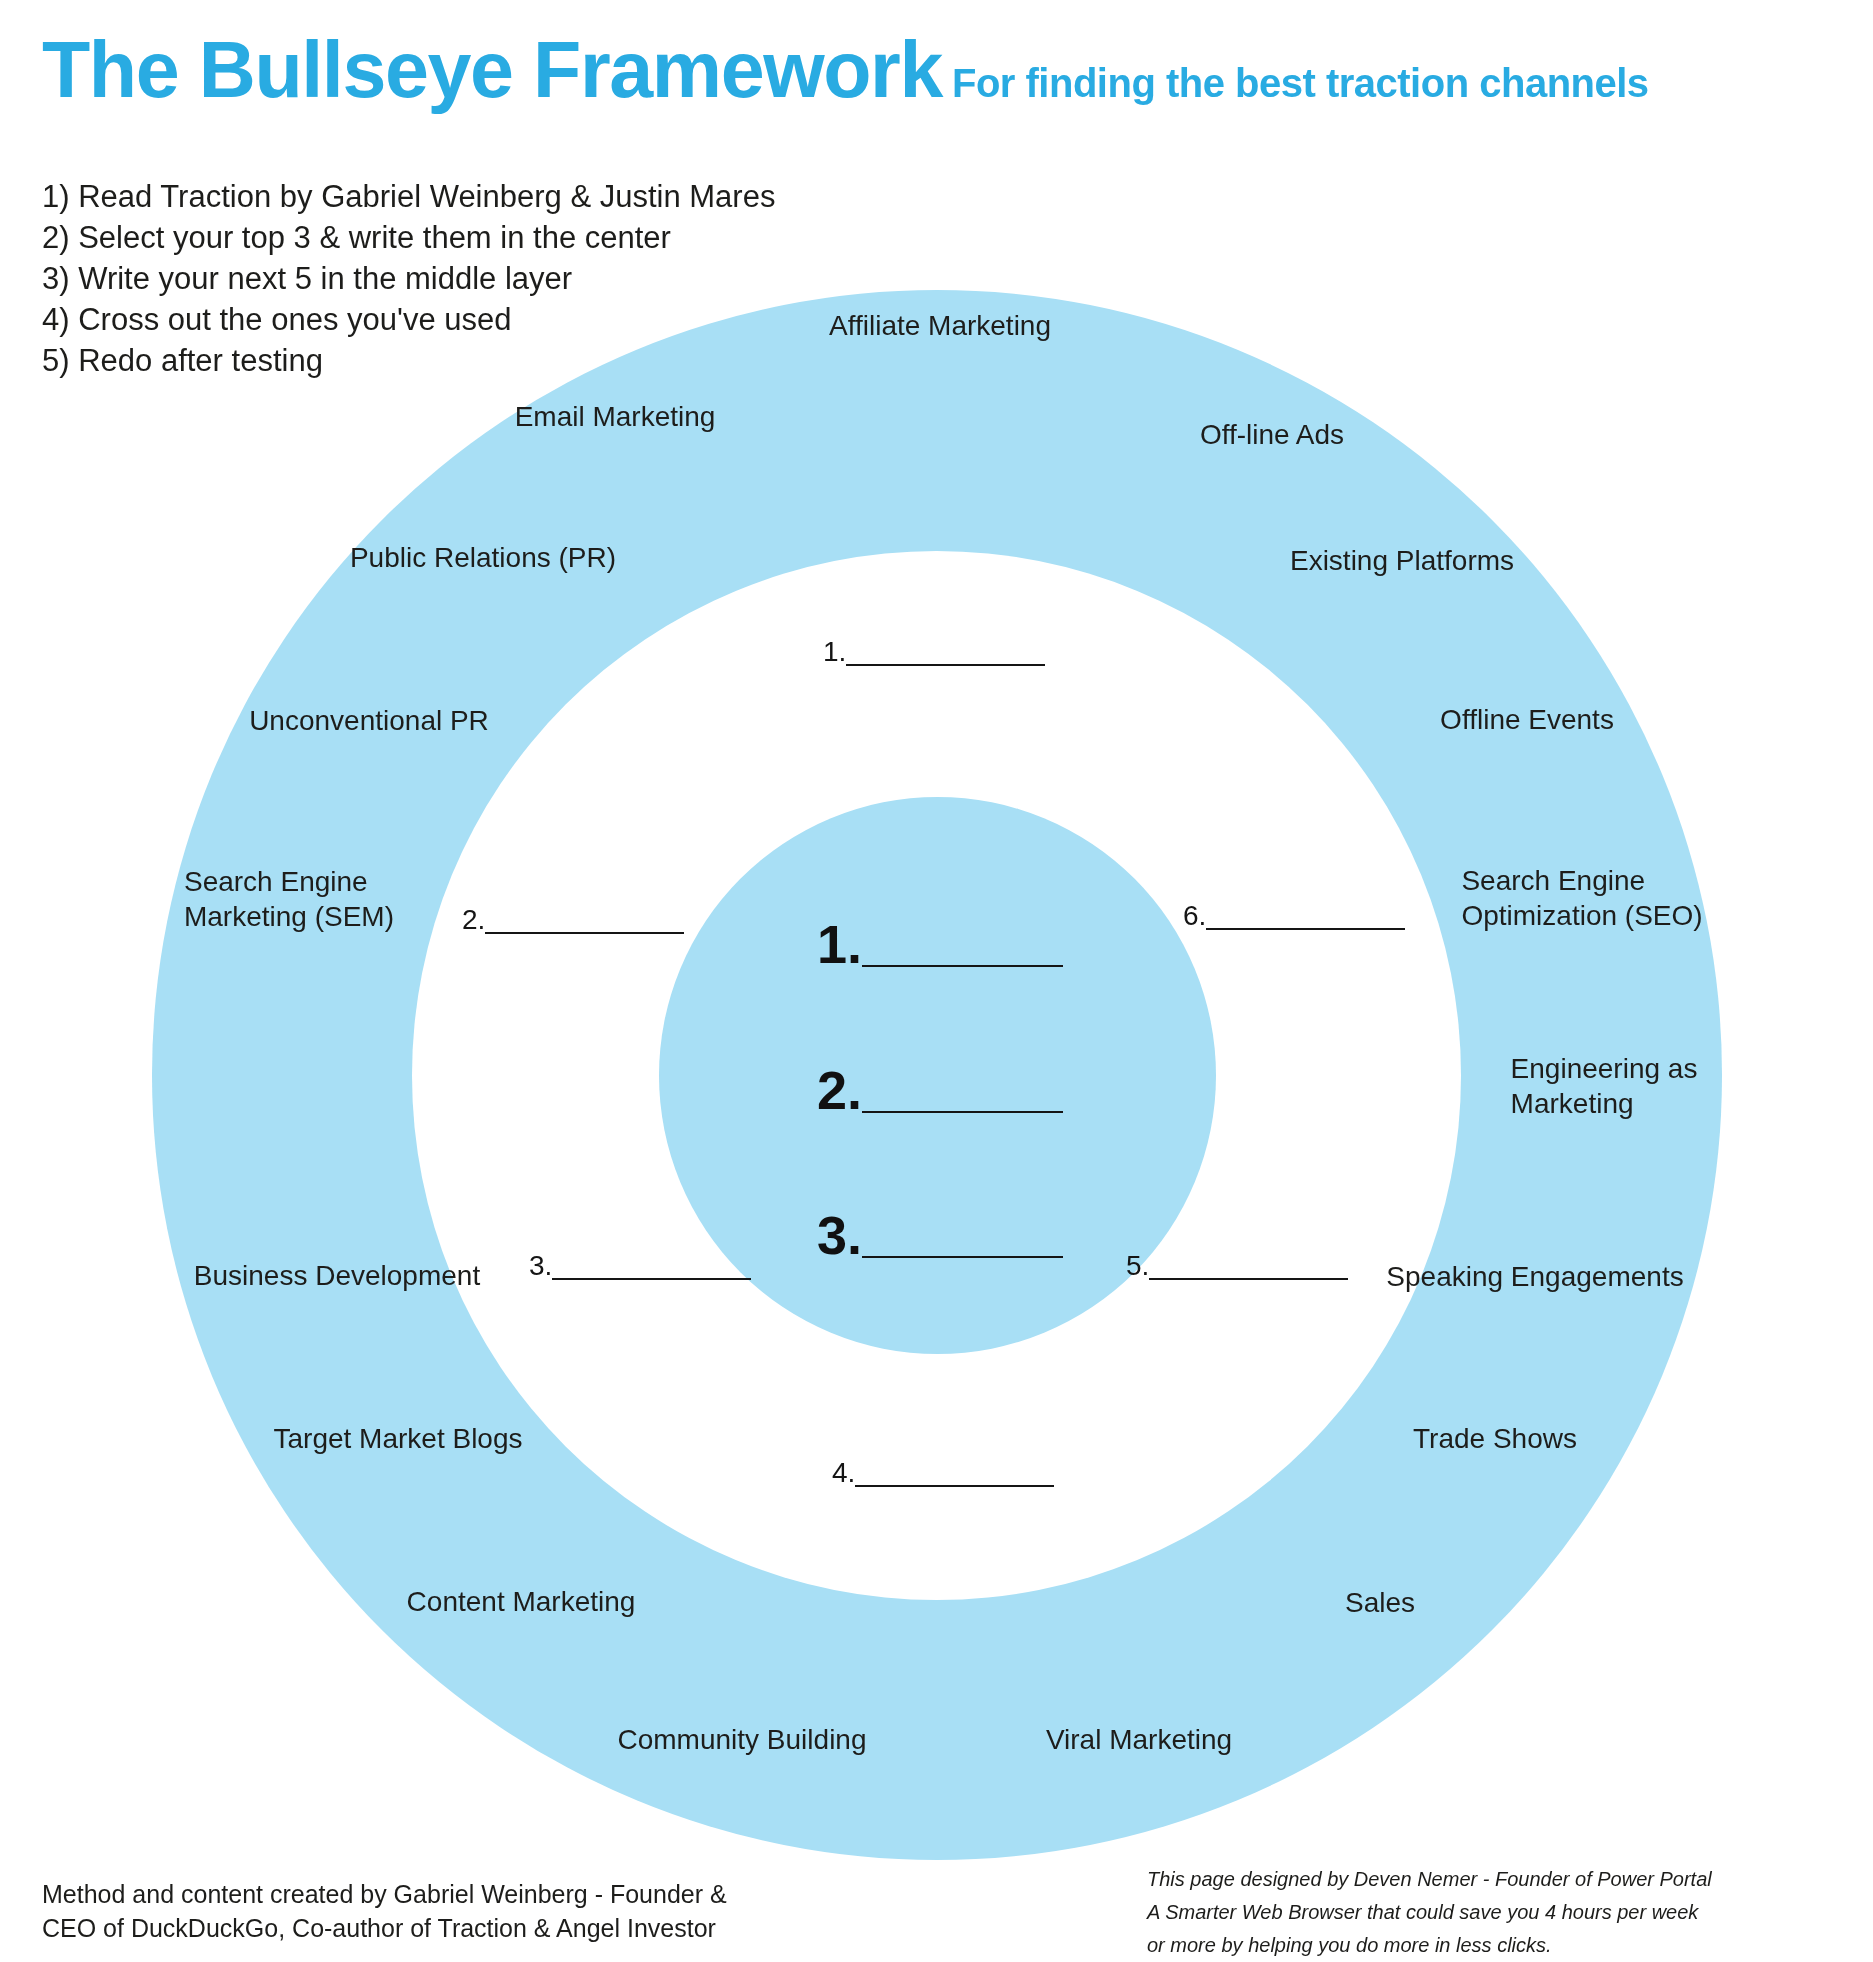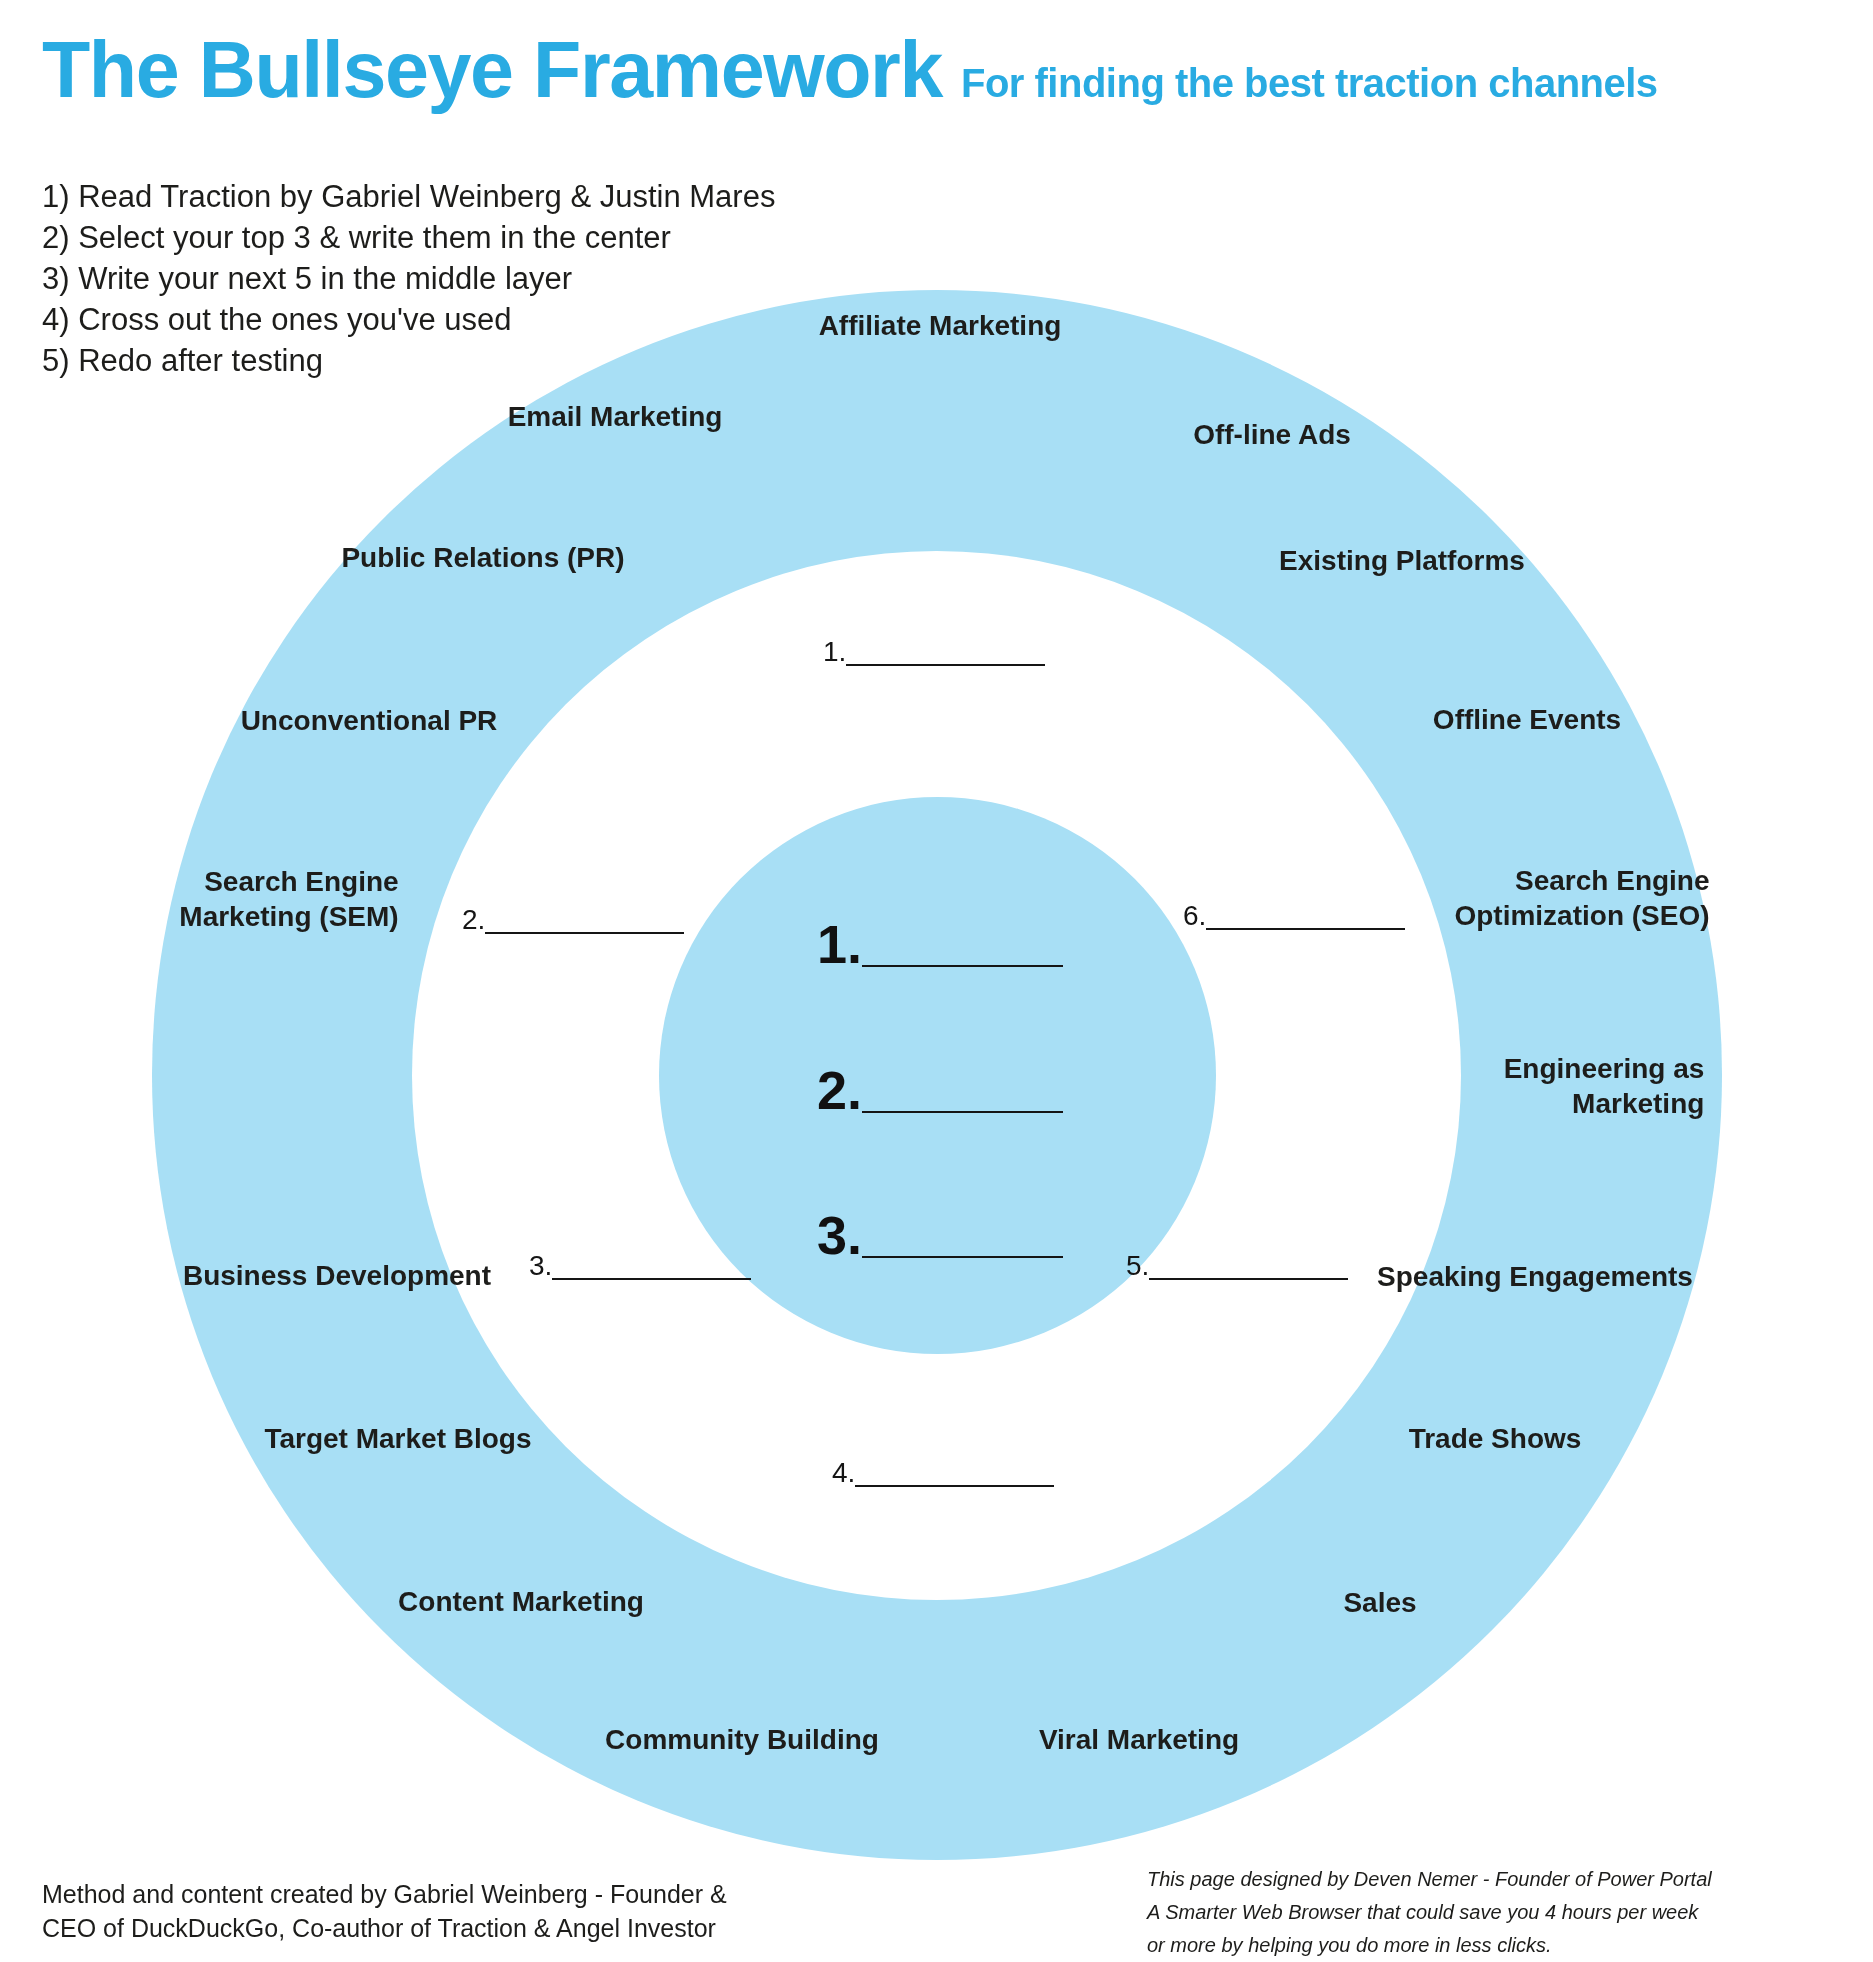--- a/index.html
+++ b/index.html
@@ -32,21 +32,21 @@
   .title {
     font-size: 79px;
     font-weight: bold;
     letter-spacing: -1.4px;
     color: var(--accent, #29abe2);
   }
   .subtitle {
     font-size: 40px;
     font-weight: bold;
     letter-spacing: -0.5px;
-    margin-left: 19px;
+    margin-left: 10px;
     color: var(--accent, #29abe2);
   }
   
   .instructions {
     position: absolute;
     left: 42px;
     top: 176px;
     font-size: 31px;
     line-height: 41px;
     color: #1d1d1b;
@@ -76,24 +76,23 @@
     width: 557px;
     height: 557px;
     background: var(--ring, #a8dff5);
   }
   
   .ch {
     position: absolute;
     transform: translate(-50%, -50%);
     font-size: 28px;
     line-height: 35px;
-    text-align: right;
+    text-align: left;
     white-space: pre-line;
     color: #1d1d1b;
-    font-weight: bold;
   }
   
   .slot {
     position: absolute;
     display: flex;
     align-items: flex-end;
     font-size: 28px;
     line-height: 36px;
     color: #151515;
   }

